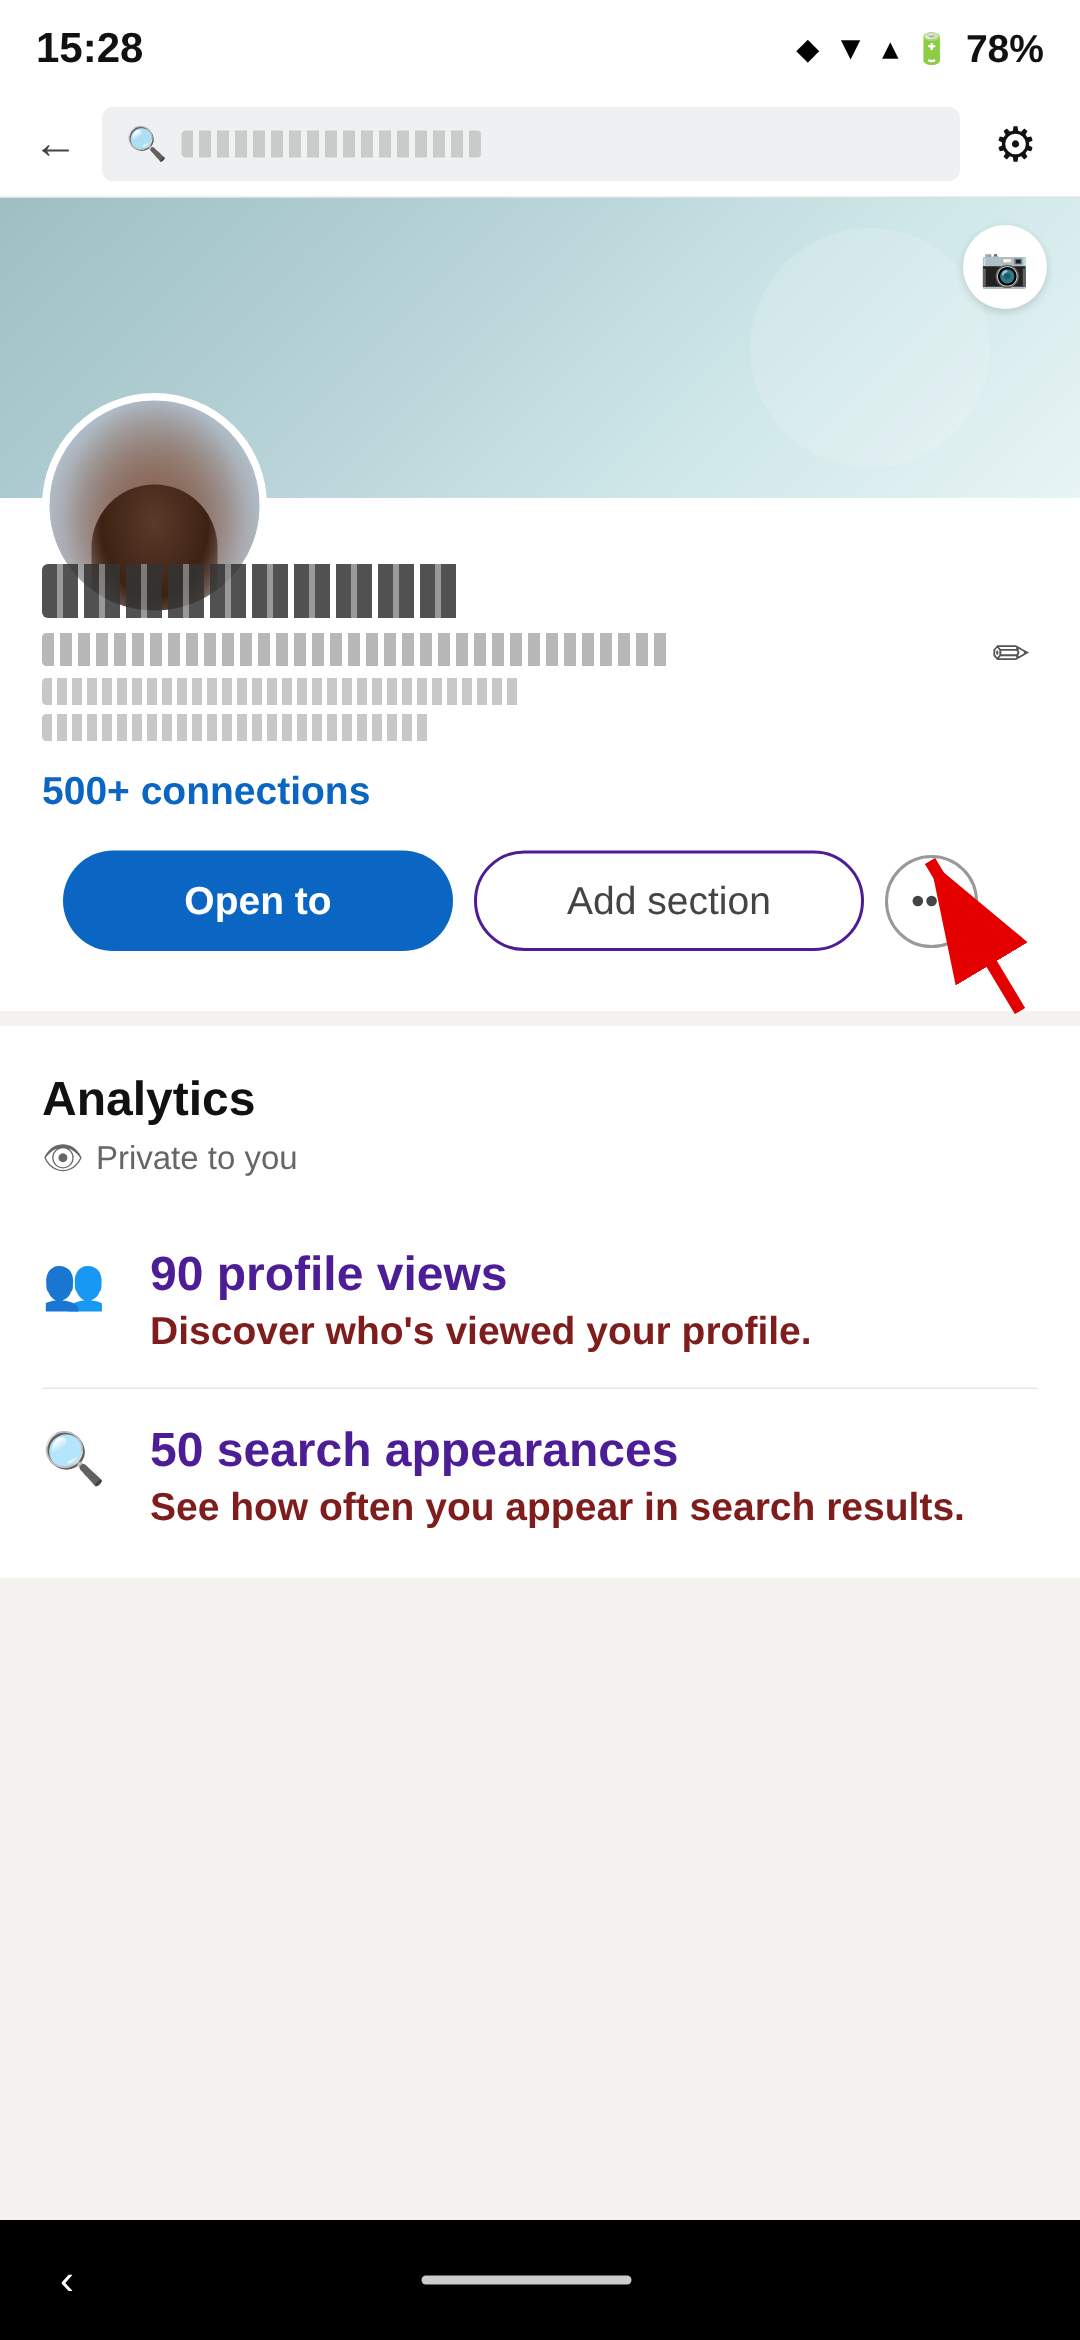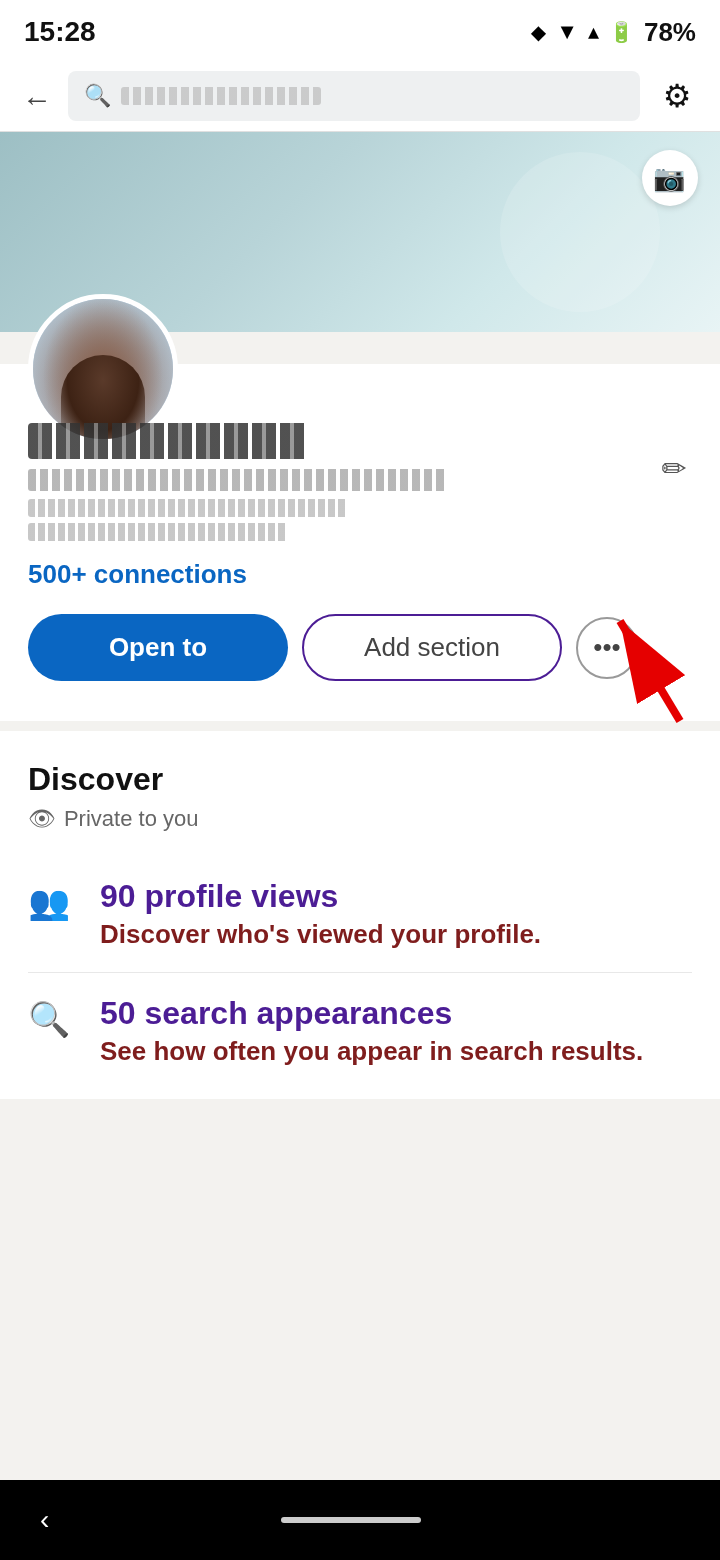--- a/index.html
+++ b/index.html
@@ -174,24 +174,23 @@
       display: flex;
       align-items: center;
       justify-content: center;
       cursor: pointer;
     }
     .pencil-icon-svg {
       font-size: 30px;
       color: #555;
     }
     .profile-info {
-      padding-top: 59px;
+      padding-top: 44px;
       padding-left: 28px;
       padding-right: 28px;
-      margin-top: 32px;
     }
     .profile-name-blur {
       height: 36px;
       width: 280px;
       margin-bottom: 10px;
       background: repeating-linear-gradient(
         90deg,
         #333 0px, #333 10px,
         #888 10px, #888 14px,
         #333 14px, #333 24px,
@@ -242,20 +241,21 @@
       color: #0a66c2;
       margin-bottom: 24px;
     }
 
     
     .action-buttons {
       display: flex;
       gap: 14px;
       align-items: center;
       padding: 0 28px 20px;
+      margin-left: 14px;
     }
     .btn-open-to {
       background: #0a66c2;
       color: #fff;
       border: none;
       border-radius: 40px;
       padding: 18px 36px;
       font-size: 26px;
       font-weight: 600;
       cursor: pointer;
@@ -447,21 +447,21 @@
         <polygon points="0 0, 10 3.5, 0 7" fill="#e50000"></polygon>
       </marker>
     </defs>
     <line x1="180" y1="260" x2="120" y2="160" stroke="#e50000" stroke-width="8" marker-end="url(#arrowhead)"></line>
   </svg>
 </div>
 
 <div class="section-divider"></div>
 
 <div class="analytics-section">
-  <div class="analytics-title">Discover</div>
+  <div class="analytics-title">Analytics</div>
   <div class="analytics-private">
     <span class="eye-icon">👁</span>
     <span>Private to you</span>
   </div>
 
   <div id="analytics-items-container">
       <div class="analytics-item">
         <div class="analytics-icon-wrap">
           <span class="analytics-icon-svg">👥</span>
         </div>

